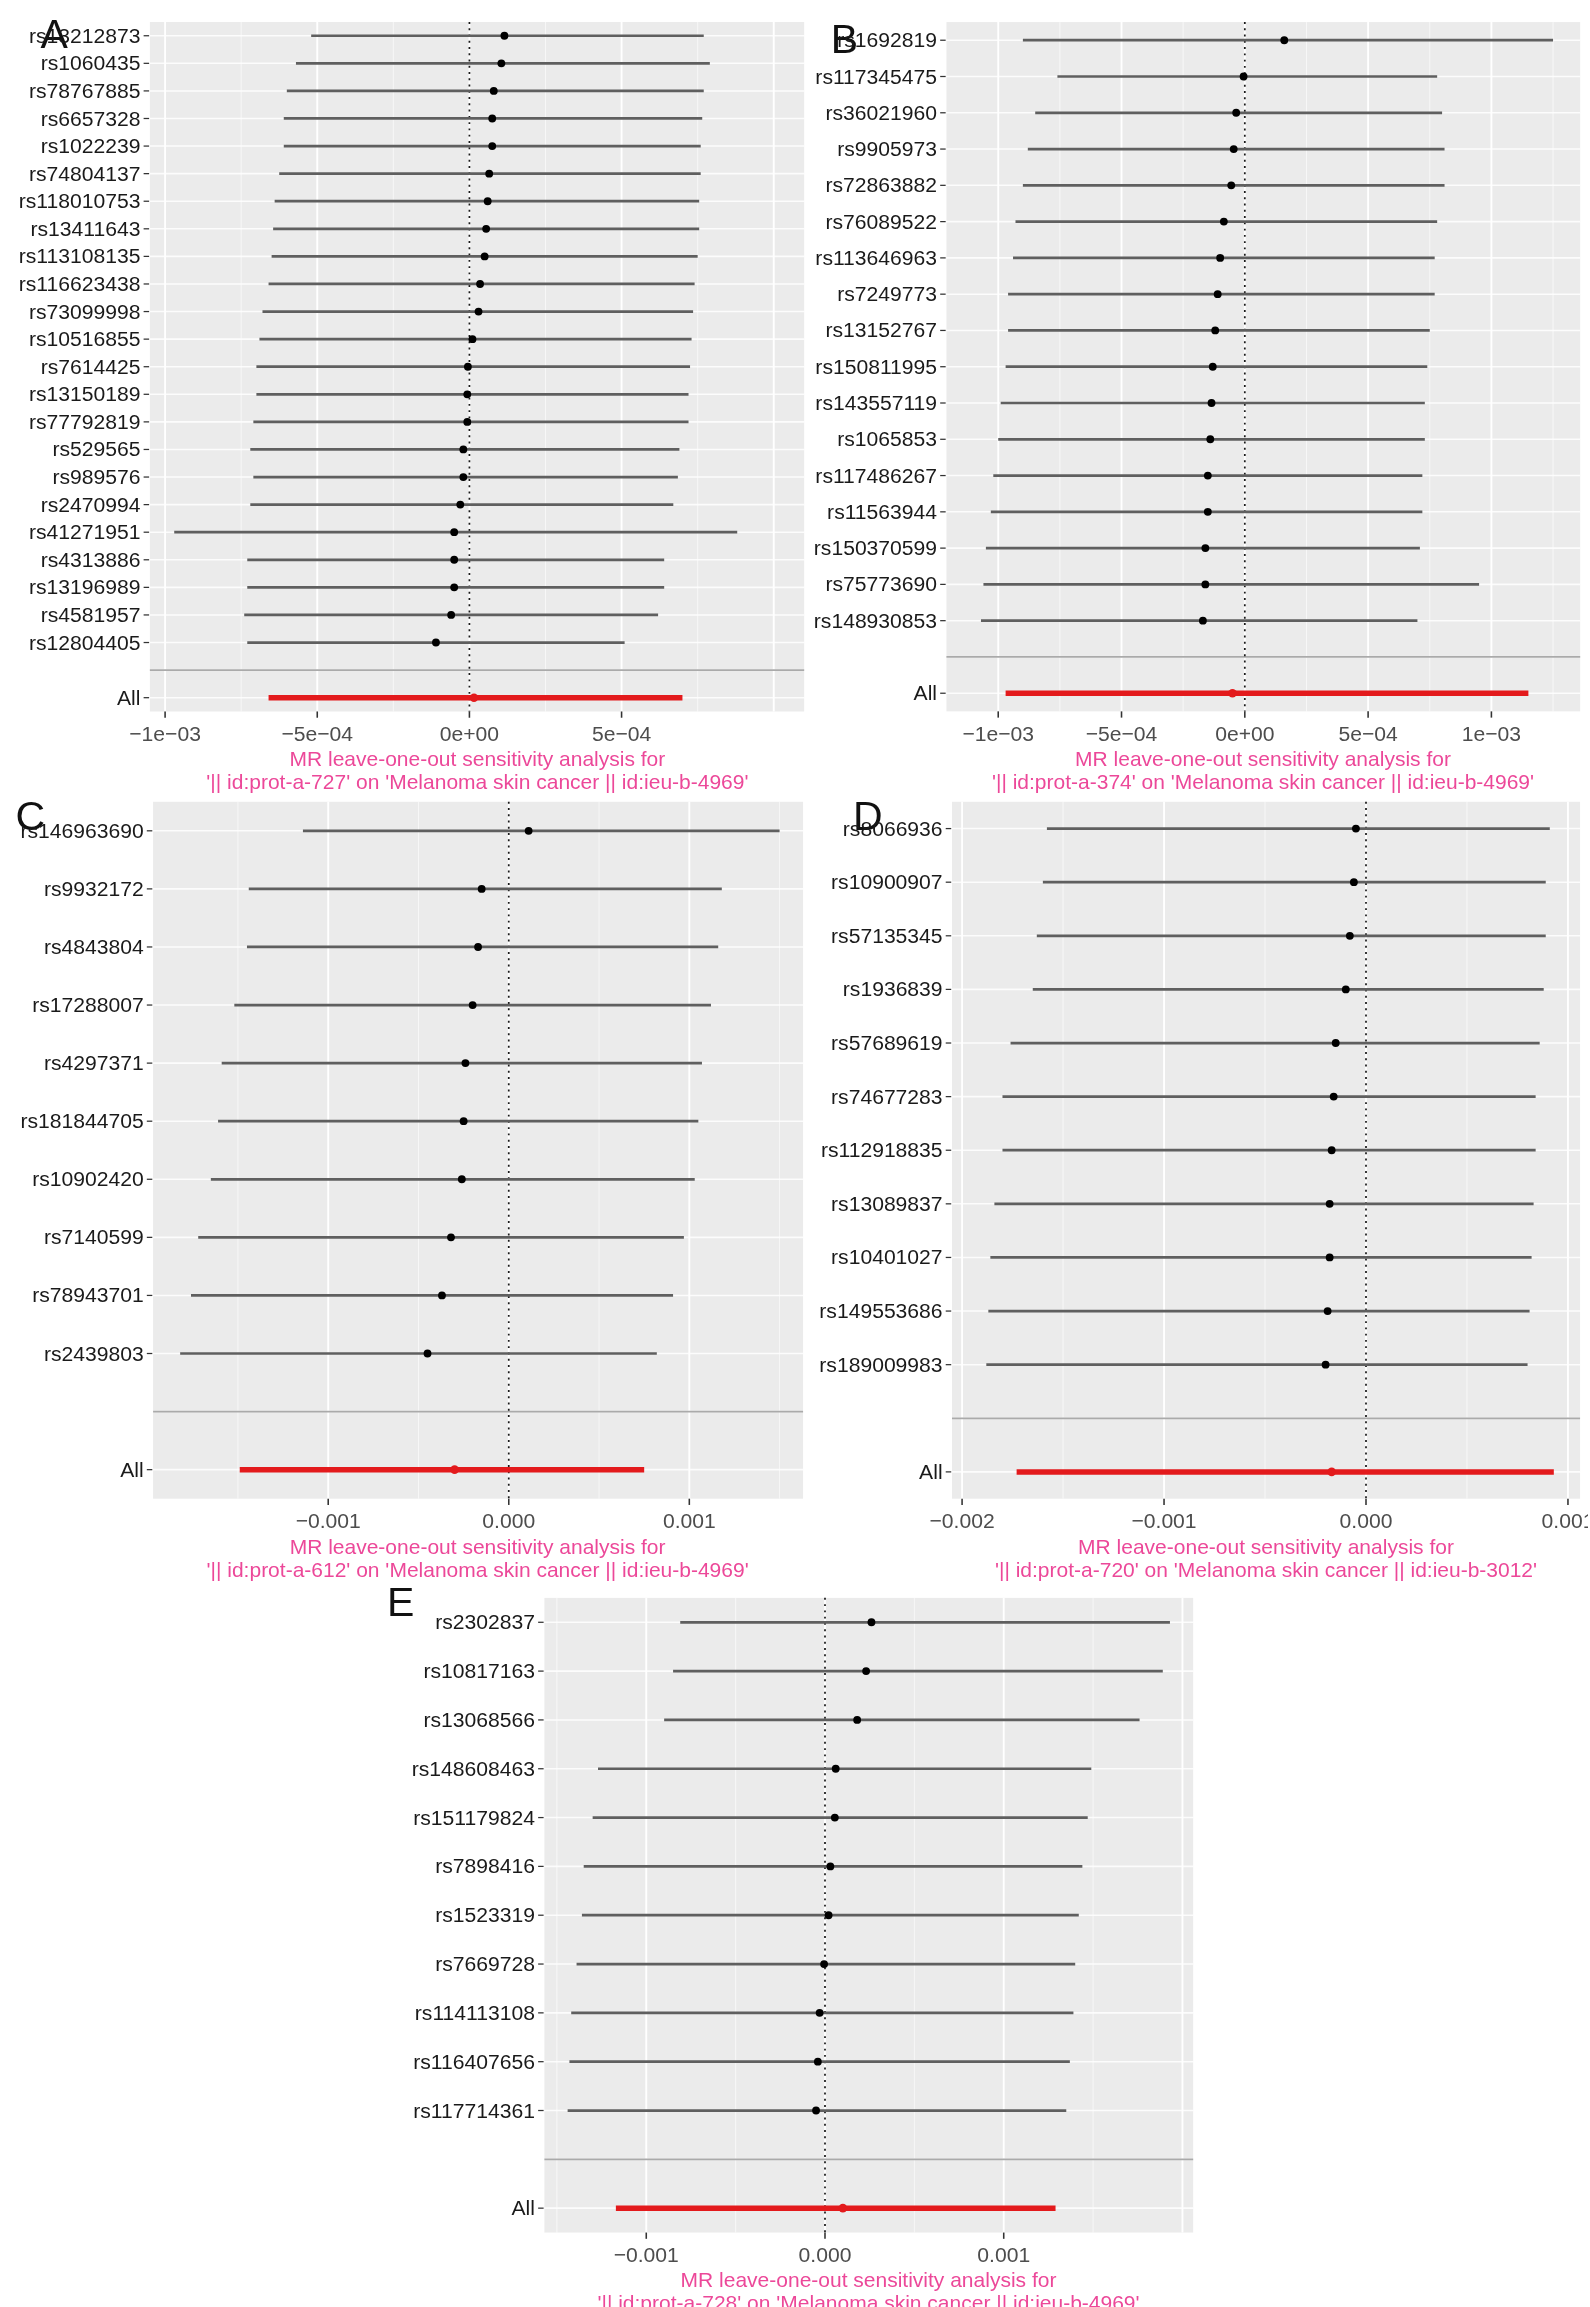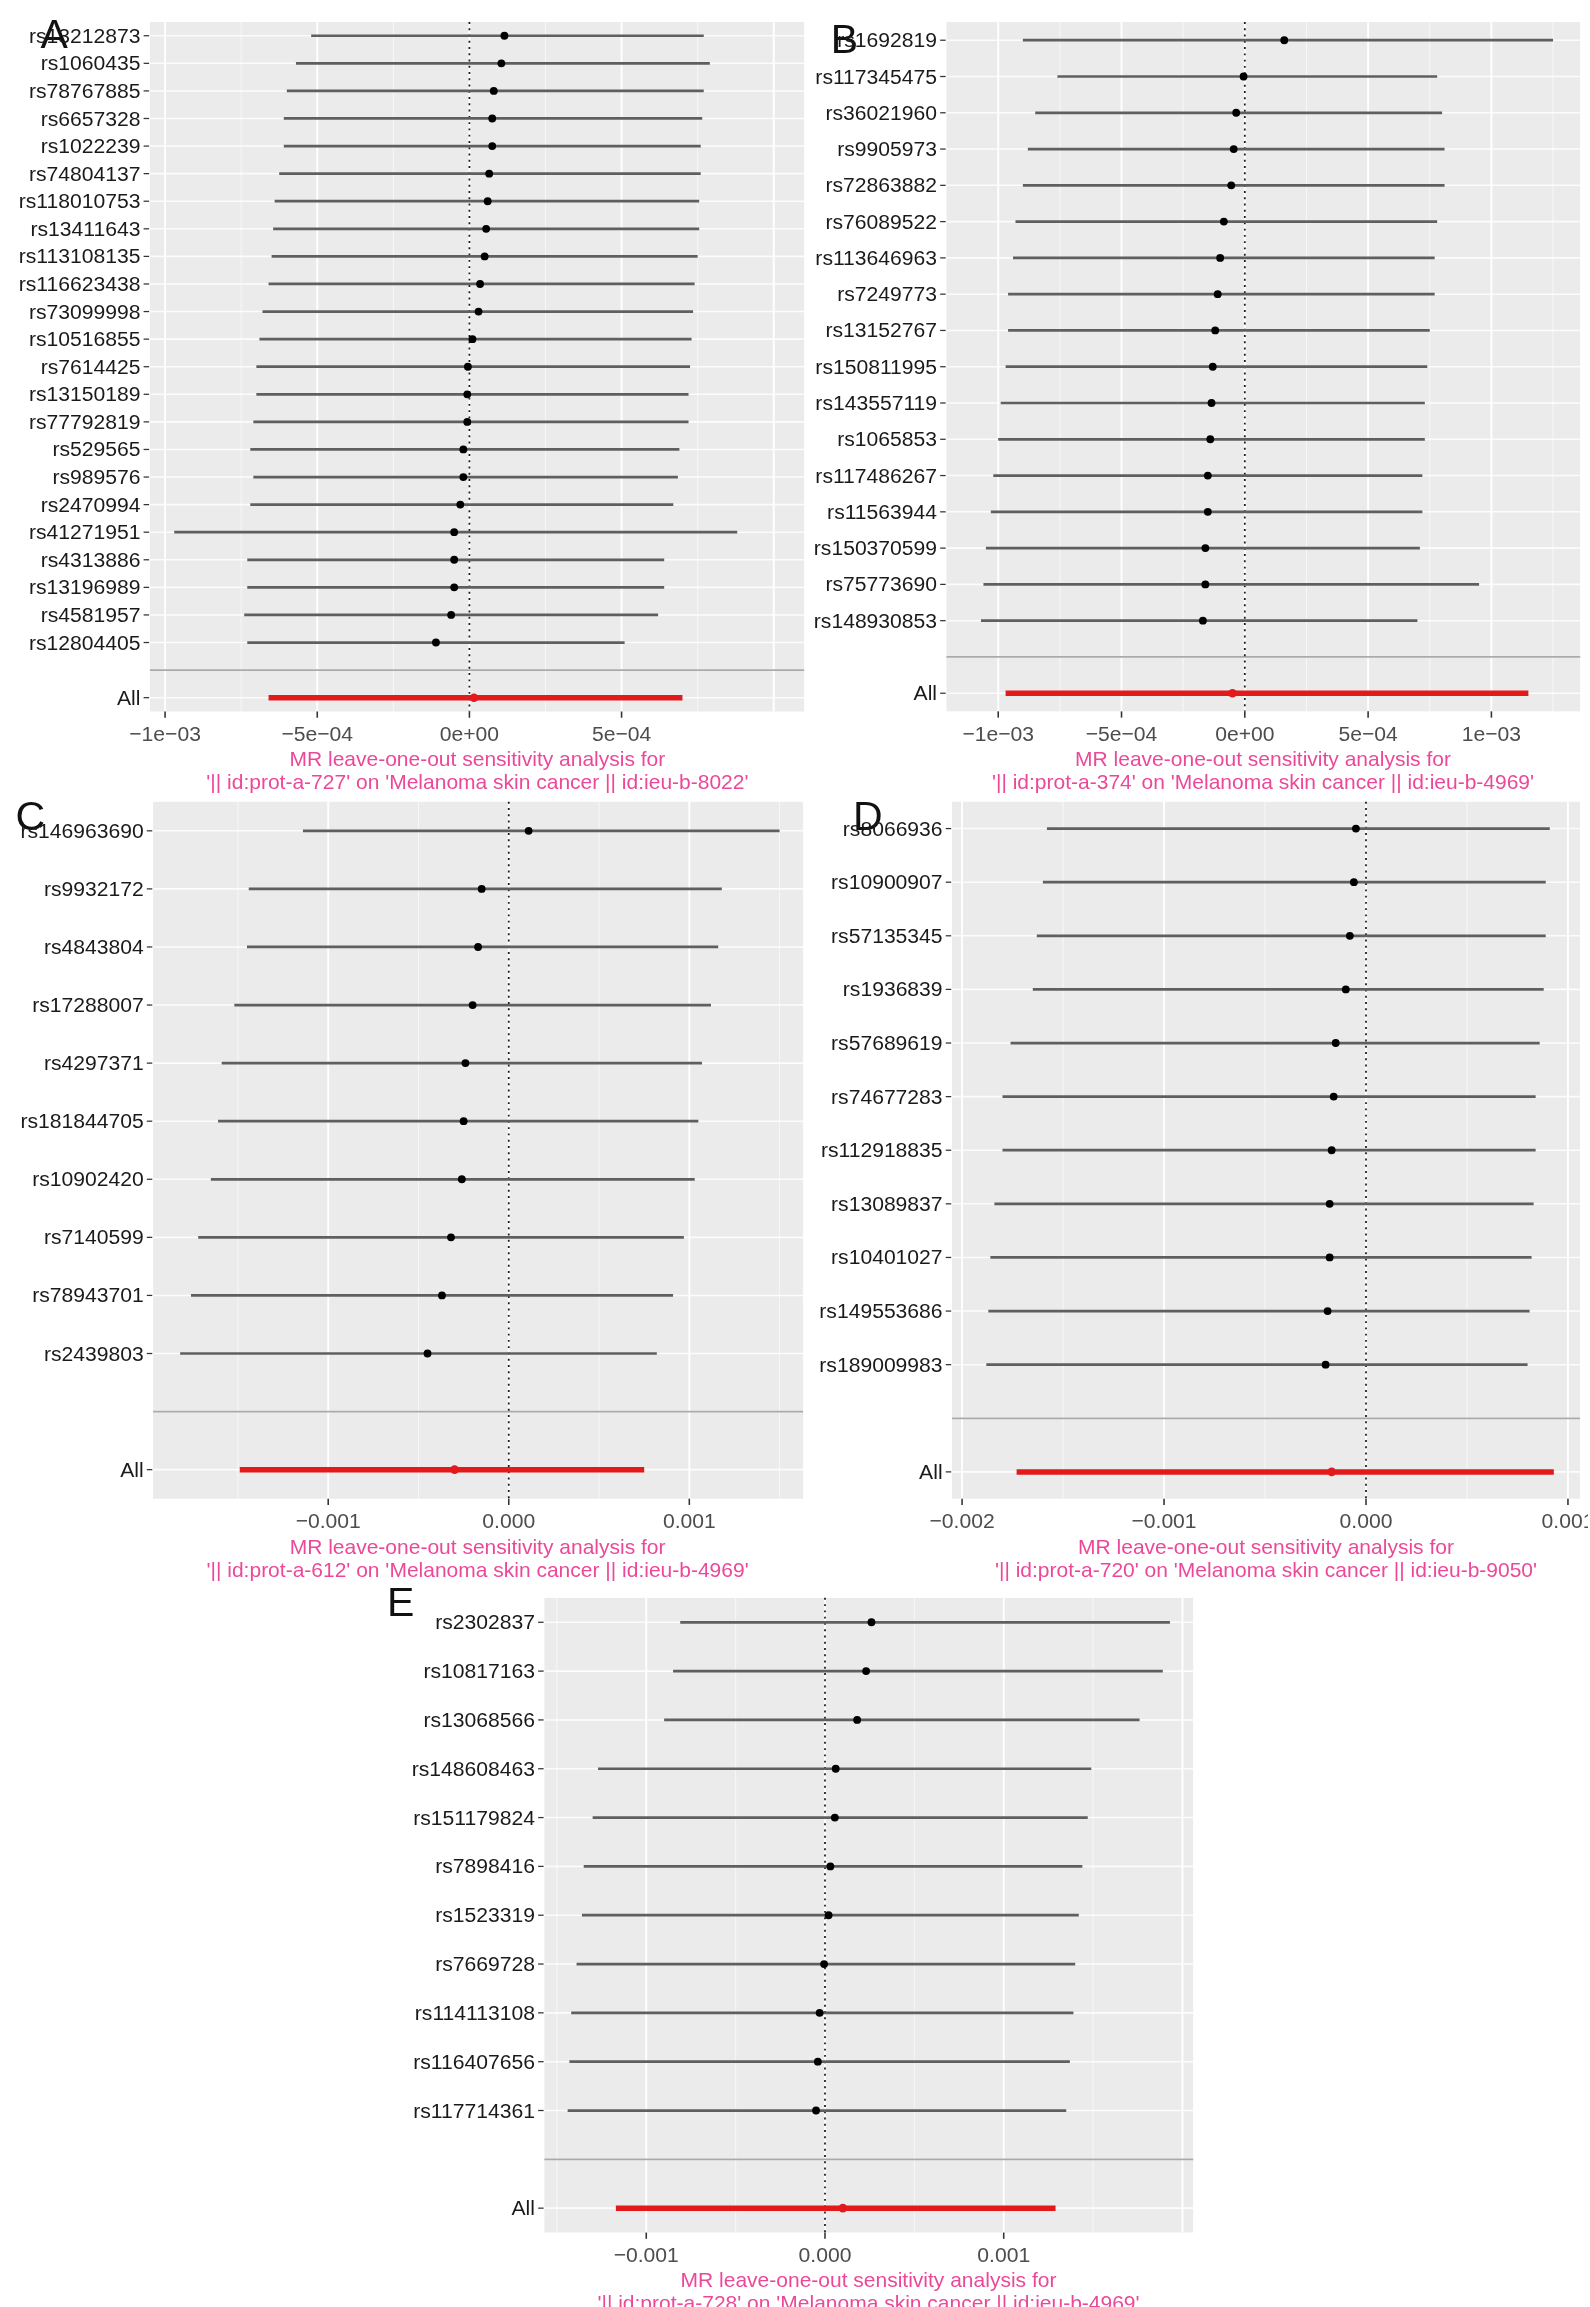--- a/index.html
+++ b/index.html
@@ -156,21 +156,21 @@
         <text x="199.44186046511624" y="943" text-anchor="middle" font-size="27" fill="#4d4d4d">−1e−03</text>
         <line x1="393.86046511627904" y1="905" x2="393.86046511627904" y2="913" stroke="#333333" stroke-width="2"></line>
         <text x="393.86046511627904" y="943" text-anchor="middle" font-size="27" fill="#4d4d4d">−5e−04</text>
         <line x1="588.2790697674418" y1="905" x2="588.2790697674418" y2="913" stroke="#333333" stroke-width="2"></line>
         <text x="588.2790697674418" y="943" text-anchor="middle" font-size="27" fill="#4d4d4d">0e+00</text>
         <line x1="782.6976744186046" y1="905" x2="782.6976744186046" y2="913" stroke="#333333" stroke-width="2"></line>
         <text x="782.6976744186046" y="943" text-anchor="middle" font-size="27" fill="#4d4d4d">5e−04</text>
       </svg>
     <div class="caption" style="left:141px;top:744px;width:654px">
       <div>MR leave-one-out sensitivity analysis for</div>
-      <div>'|| id:prot-a-727' on 'Melanoma skin cancer || id:ieu-b-8022'</div>
+      <div>'|| id:prot-a-727' on 'Melanoma skin cancer || id:ieu-b-4969'</div>
     </div>
   </section>
 
   <section class="panel" style="left:815px;top:3.1px;width:773px;height:783px">
     <div class="letter" style="left:15.7px;top:15.7px">B</div>
     <svg class="plot" id="svg1" width="773" height="783" viewBox="0 0 988 1000">
         <rect x="168" y="24" width="810" height="881" fill="#ebebeb"></rect>
         <line x1="234.18677042801554" y1="24" x2="234.18677042801554" y2="905" stroke="#ffffff" stroke-width="2.4"></line>
         <line x1="312.9805447470817" y1="24" x2="312.9805447470817" y2="905" stroke="#ffffff" stroke-width="1.1" opacity="0.7"></line>
         <line x1="391.7743190661478" y1="24" x2="391.7743190661478" y2="905" stroke="#ffffff" stroke-width="2.4"></line>
@@ -451,21 +451,21 @@
         <text x="187.9099678456592" y="953" text-anchor="middle" font-size="27" fill="#4d4d4d">−0.002</text>
         <line x1="446.1093247588425" y1="915" x2="446.1093247588425" y2="923" stroke="#333333" stroke-width="2"></line>
         <text x="446.1093247588425" y="953" text-anchor="middle" font-size="27" fill="#4d4d4d">−0.001</text>
         <line x1="704.3086816720257" y1="915" x2="704.3086816720257" y2="923" stroke="#333333" stroke-width="2"></line>
         <text x="704.3086816720257" y="953" text-anchor="middle" font-size="27" fill="#4d4d4d">0.000</text>
         <line x1="962.5080385852091" y1="915" x2="962.5080385852091" y2="923" stroke="#333333" stroke-width="2"></line>
         <text x="962.5080385852091" y="953" text-anchor="middle" font-size="27" fill="#4d4d4d">0.001</text>
       </svg>
     <div class="caption" style="left:137px;top:752px;width:628px">
       <div>MR leave-one-out sensitivity analysis for</div>
-      <div>'|| id:prot-a-720' on 'Melanoma skin cancer || id:ieu-b-9050'</div>
+      <div>'|| id:prot-a-720' on 'Melanoma skin cancer || id:ieu-b-3012'</div>
     </div>
   </section>
 
   <section class="panel" style="left:373px;top:1579px;width:828px;height:728px">
     <div class="letter" style="left:14px;top:3.1px">E</div>
     <svg class="plot" id="svg4" width="828" height="728" viewBox="0 0 1058 930">
         <rect x="219" y="24" width="829" height="811" fill="#ebebeb"></rect>
         <line x1="234.9862258953168" y1="24" x2="234.9862258953168" y2="835" stroke="#ffffff" stroke-width="1.1" opacity="0.7"></line>
         <line x1="349.1735537190083" y1="24" x2="349.1735537190083" y2="835" stroke="#ffffff" stroke-width="2.4"></line>
         <line x1="463.3608815426997" y1="24" x2="463.3608815426997" y2="835" stroke="#ffffff" stroke-width="1.1" opacity="0.7"></line>

